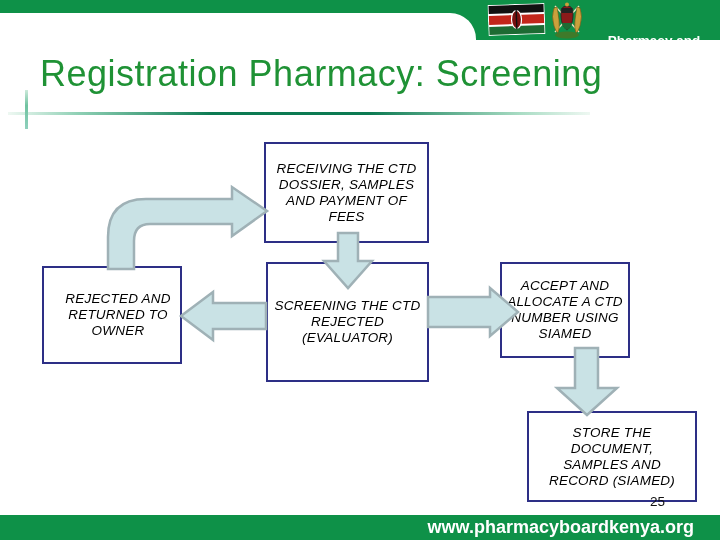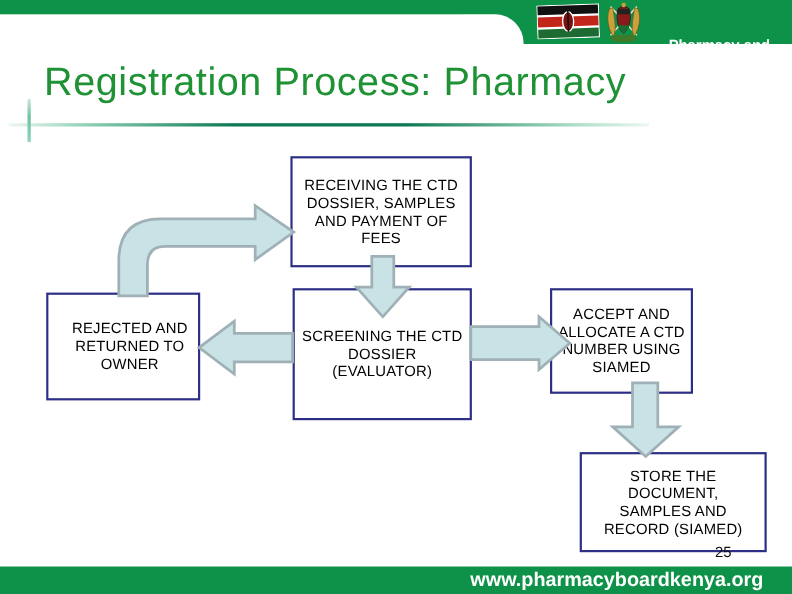--- a/index.html
+++ b/index.html
@@ -33,20 +33,21 @@
   .title-accent-line{
     position:absolute;left:25px;top:90px;width:3px;height:39px;
     background:linear-gradient(to bottom,#cdeadb,#6fc3a0 40%,#8fd0bd);
   }
   
   .node{
     position:absolute;background:#ffffff;border:2px solid #2d2f86;
     display:flex;align-items:center;justify-content:center;
     color:#000000;font-size:13.5px;line-height:16px;letter-spacing:0.2px;
     text-align:center;
+    font-style:italic;
   }
   .node span{white-space:pre;}
   .node-receiving{left:264px;top:142px;width:165px;height:101px;}
   .node-rejected {left:42px; top:266px;width:140px;height:98px;padding-left:12px;}
   .node-screening{left:266px;top:262px;width:163px;height:120px;}
   .node-accept   {left:500px;top:262px;width:130px;height:96px;}
   .node-store    {left:527px;top:411px;width:170px;height:91px;}
   .arrows{position:absolute;left:0;top:0;width:720px;height:540px;pointer-events:none;}
   
   .page-number{position:absolute;left:650px;top:494px;font-size:13.5px;color:#111;}
@@ -82,38 +83,38 @@
     <path d="M18,4 C23,4 24,7 24,13 C24,21 21,26 18,28 C15,26 12,21 12,13 C12,7 13,4 18,4 Z" fill="#8a1a1a" stroke="#222" stroke-width="0.8"></path>
     <rect x="12.5" y="6" width="11" height="5" fill="#222222"></rect>
     <path d="M13,21 C14,25 16,27 18,28 C20,27 22,25 23,21 Z" fill="#1d6b33"></path>
     <ellipse cx="18" cy="33" rx="12" ry="3.5" fill="#3f7a2a"></ellipse>
     <circle cx="18" cy="2.5" r="2" fill="#caa13c"></circle>
   </svg>
 
   <div class="org-name">Pharmacy and
 Poisons Board</div>
 
-  <div class="slide-title">Registration Process: Pharmacy</div>
+  <div class="slide-title">Registration Pharmacy: Screening</div>
   <div class="title-underline"></div>
   <div class="title-accent-line"></div>
 
   <div class="node node-receiving">
     <span>RECEIVING THE CTD
 DOSSIER, SAMPLES
 AND PAYMENT OF
 FEES</span>
   </div>
   <div class="node node-rejected">
     <span>REJECTED AND
 RETURNED TO
 OWNER</span>
   </div>
   <div class="node node-screening">
     <span>SCREENING THE CTD
-DOSSIER
+REJECTED
 (EVALUATOR)</span>
   </div>
   <div class="node node-accept">
     <span>ACCEPT AND
 ALLOCATE A CTD
 NUMBER USING
 SIAMED</span>
   </div>
   <div class="node node-store">
     <span>STORE THE

